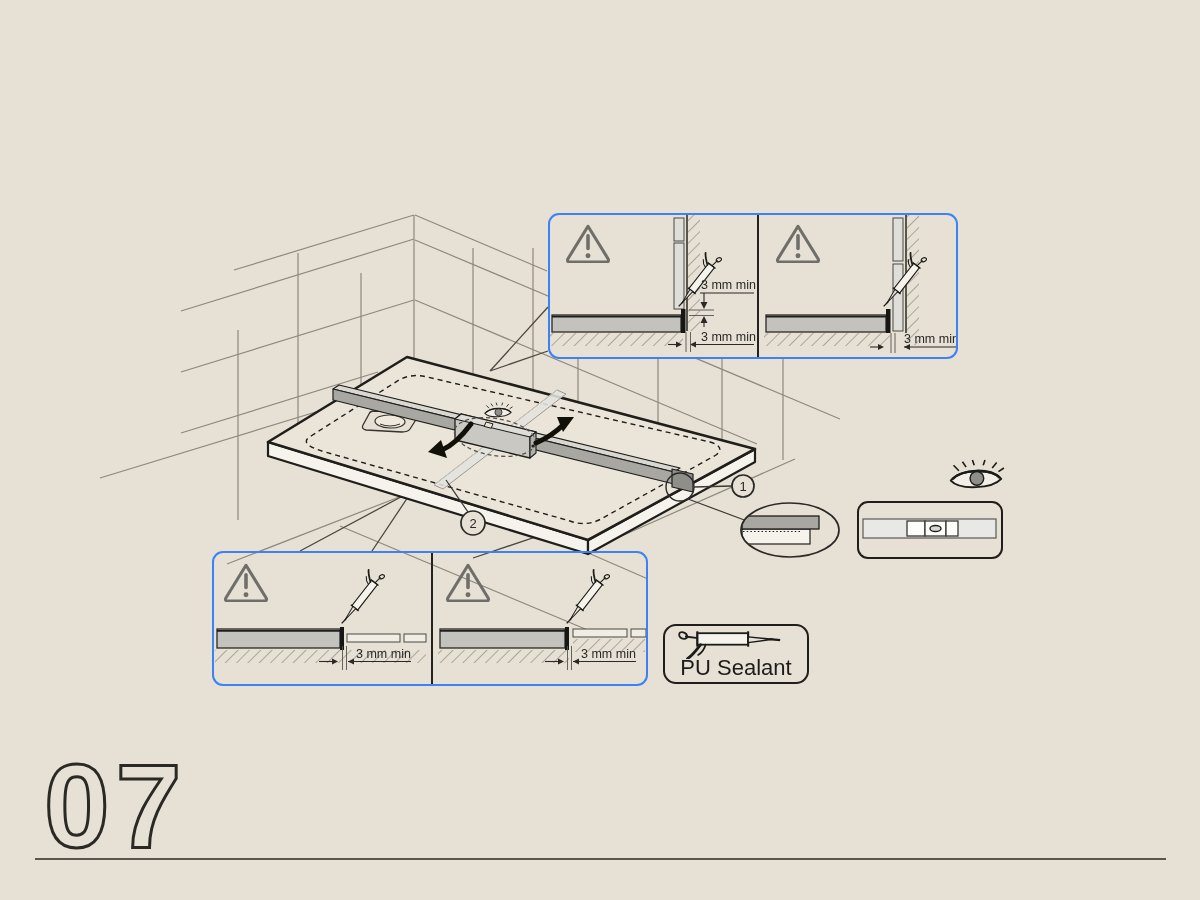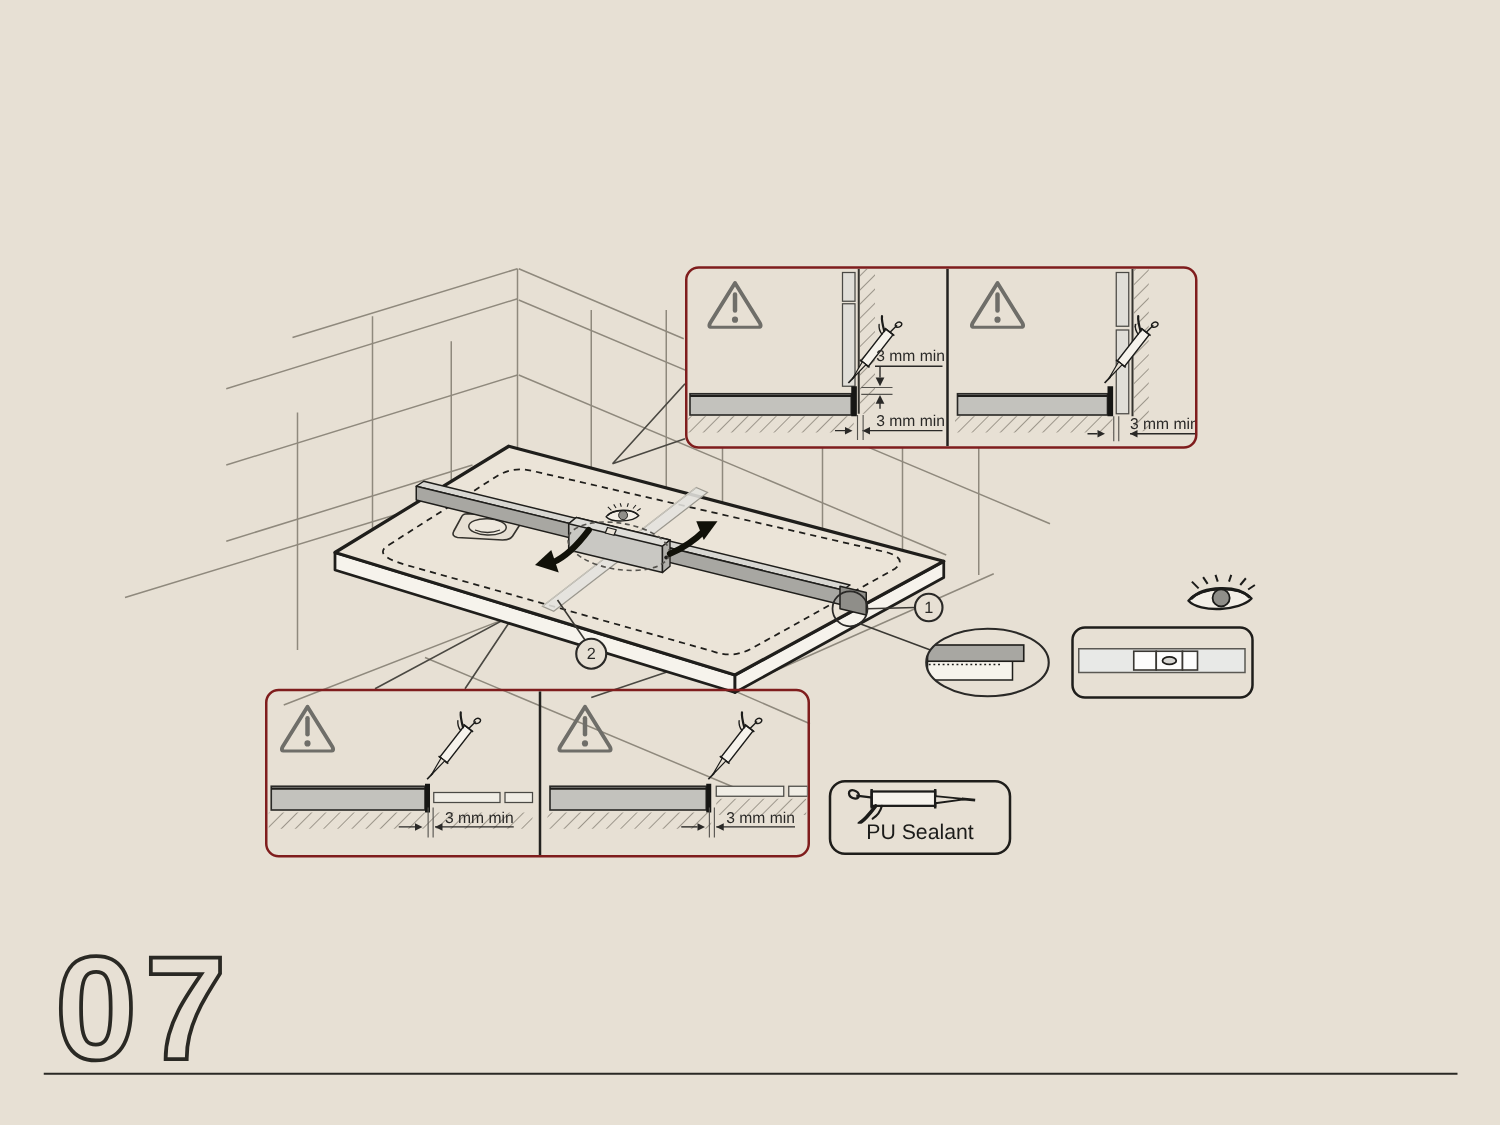--- a/index.html
+++ b/index.html
@@ -4,30 +4,30 @@
 <style>
   html,body{margin:0;padding:0;}
   body{
     width:1200px;height:900px;position:relative;overflow:hidden;
     background:#e7e0d4;
     font-family:"Liberation Sans",sans-serif;
   }
   #main-scene{position:absolute;left:0;top:0;}
   .inset{
     position:absolute;box-sizing:border-box;
-    border:2px solid #7f1d1d;border-radius:11px;
+    border:2px solid #3b82f6;border-radius:11px;
   }
   #top-inset{left:548px;top:213px;width:410px;height:146px;background:#e7e0d4;}
   #bottom-inset{left:212px;top:551px;width:436px;height:135px;background:transparent;}
   #pu-box{
     left:663px;top:624px;width:146px;height:60px;background:#e7e0d4;
     border:2.5px solid #1f1e1b;border-radius:13px;box-sizing:border-box;
     position:absolute;display:flex;flex-direction:column;align-items:center;justify-content:flex-start;
   }
-  #pu-box .pu-label{font-size:17px;color:#1c1c1a;line-height:1;margin-top:-2px;}
+  #pu-box .pu-label{font-size:22px;color:#1c1c1a;line-height:1;margin-top:-2px;}
   #level-box{left:857px;top:501px;width:146px;height:58px;background:#e7e0d4;
     border:2.5px solid #1f1e1b;border-radius:11px;box-sizing:border-box;position:absolute;}
   svg{display:block;}
   svg text{font-family:"Liberation Sans",sans-serif;}
   .dim-text{font-size:12.5px;fill:#2a2927;}
   .callout-text{font-size:13px;fill:#2a2927;text-anchor:middle;}
   .dimline{stroke:#2a2927;stroke-width:1.1;fill:none;}
   .tick{stroke:#55534e;stroke-width:0.9;fill:none;}
   .ahead{fill:#2a2927;stroke:none;}
 </style>

